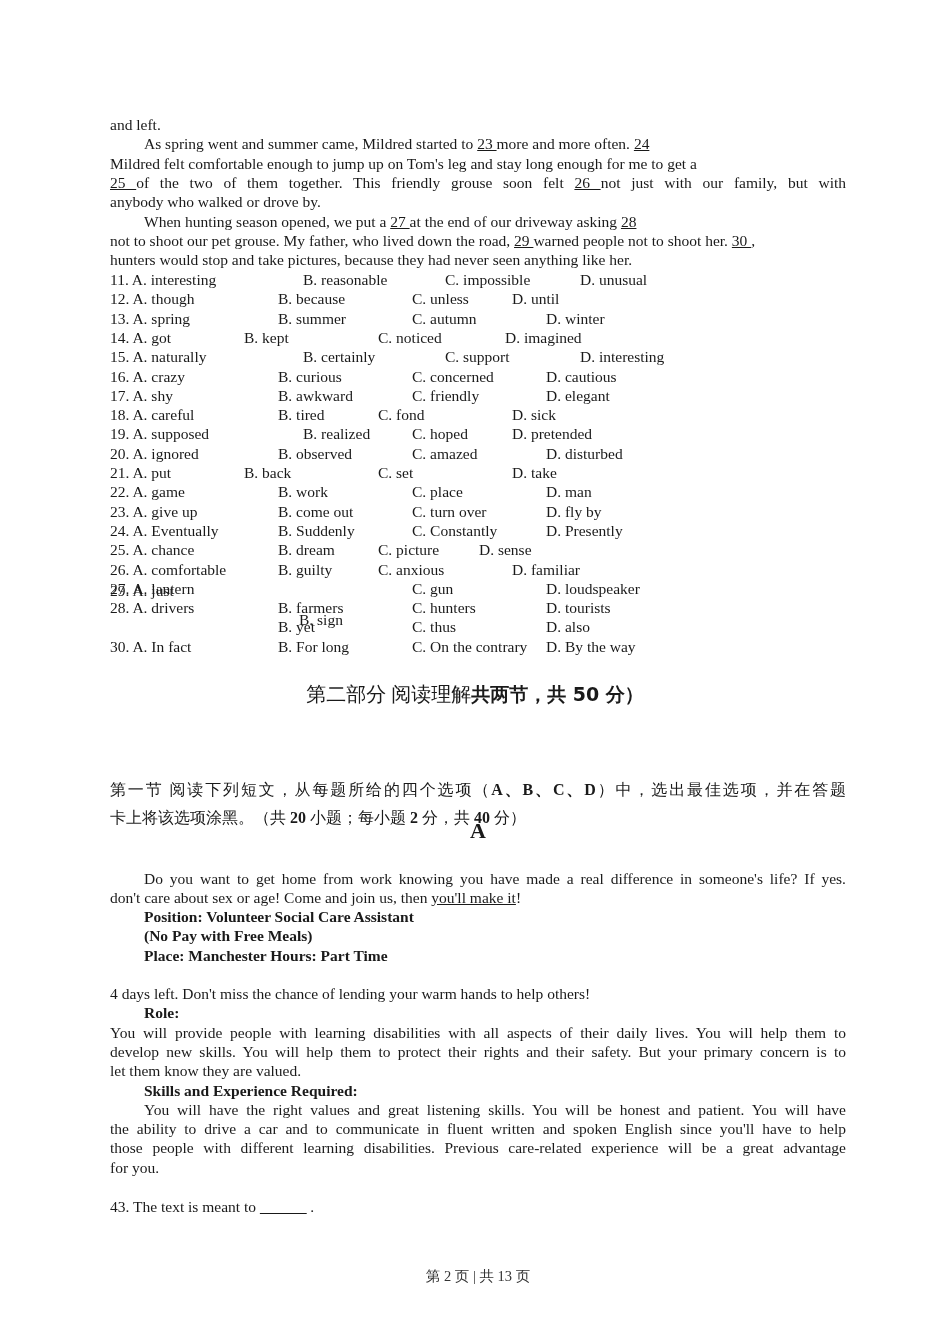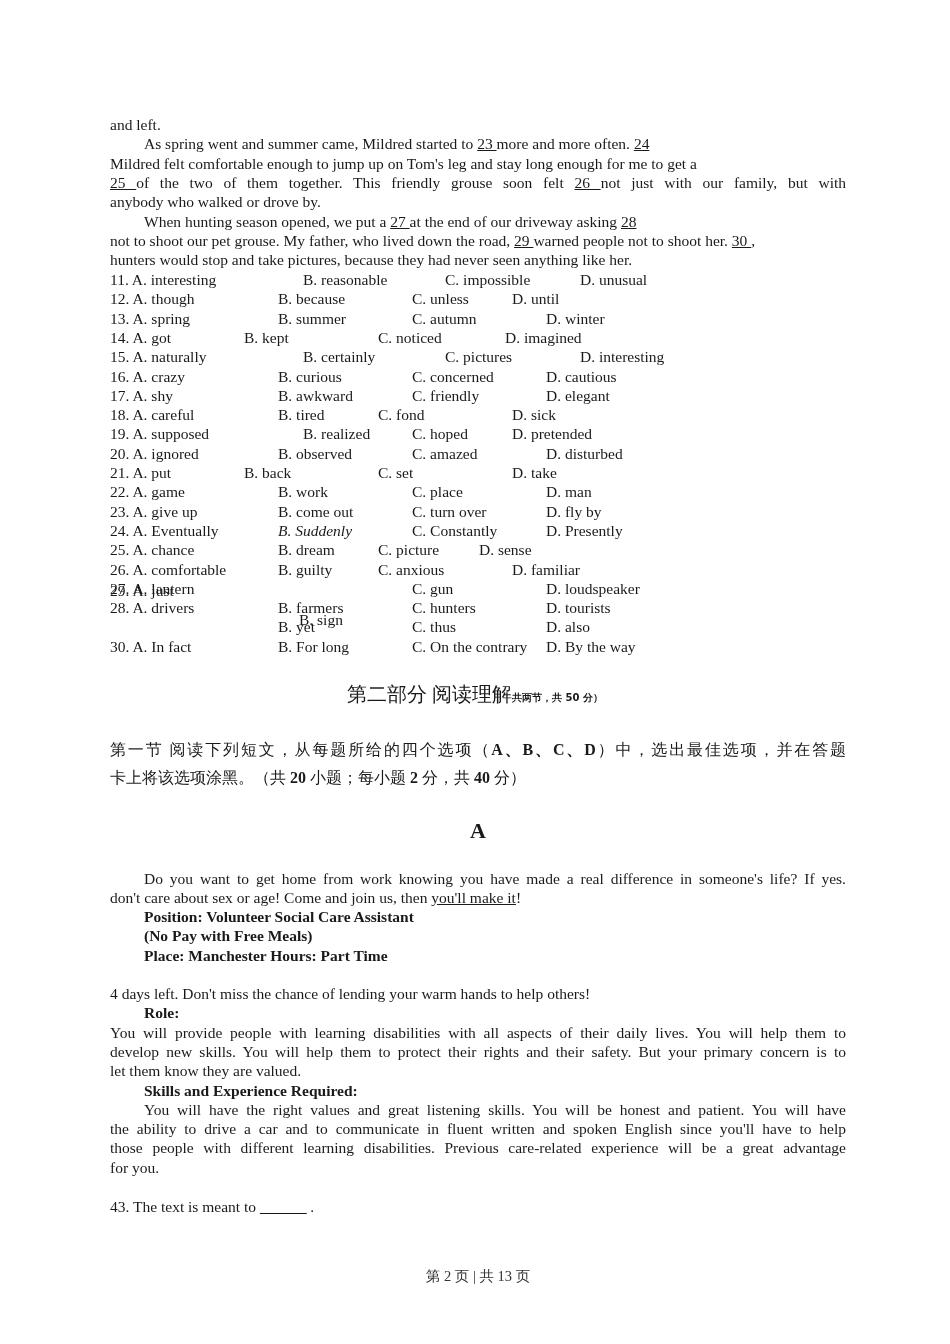--- a/index.html
+++ b/index.html
@@ -5,21 +5,21 @@
   html, body { margin: 0; padding: 0; background: #ffffff; }
   body { width: 950px; height: 1344px; position: relative; overflow: hidden;
          font-family: "Liberation Serif", "DejaVu Serif", serif; color: #1a1a1a; font-size: 15.5px; }
   .page { position: absolute; left: 0; top: 0; width: 950px; height: 1344px; }
   .line { position: absolute; left: 110px; width: 736px; line-height: 19.3px; white-space: nowrap; }
   .just { text-align: justify; text-align-last: justify; white-space: normal; }
   .indent { padding-left: 34px; box-sizing: border-box; }
   .blank { text-decoration: underline; }
   .opt { position: absolute; line-height: 19.3px; white-space: nowrap; }
   .section-title { position: absolute; left: 0; width: 950px; top: 681px; text-align: center; font-size: 20px; }
-  .section-title .small { font-size: 10px; font-weight: bold; font-family: "DejaVu Sans", sans-serif; }
+  .section-title .small { font-size: 19px; font-weight: bold; font-family: "DejaVu Sans", sans-serif; }
   .instr { position: absolute; left: 110px; width: 736px; font-size: 16px; line-height: 28px; }
   .instr b { font-weight: bold; }
   .passage-label { position: absolute; left: 0; width: 956px; top: 818px; text-align: center; font-weight: bold; font-size: 22px; }
   .bold { font-weight: bold; }
   .footer { position: absolute; left: 0; width: 956px; top: 1267px; text-align: center; font-size: 14.5px; color: #333; }
 </style>
 </head>
 <body>
 
 <div class="page">
@@ -64,21 +64,21 @@
       </div>
       <div>
         <span class="opt" style="left: 110px; top: 327.9px;"><span>14.</span> <span>A. got</span></span>
         <span class="opt" style="left: 244px; top: 327.9px;">B. kept</span>
         <span class="opt" style="left: 378px; top: 327.9px;">C. noticed</span>
         <span class="opt" style="left: 505px; top: 327.9px;">D. imagined</span>
       </div>
       <div>
         <span class="opt" style="left: 110px; top: 347.2px;"><span>15.</span> <span>A. naturally</span></span>
         <span class="opt" style="left: 303px; top: 347.2px;">B. certainly</span>
-        <span class="opt" style="left: 445px; top: 347.2px;">C. pictures</span>
+        <span class="opt" style="left: 445px; top: 347.2px;">C. support</span>
         <span class="opt" style="left: 580px; top: 347.2px;">D. interesting</span>
       </div>
       <div>
         <span class="opt" style="left: 110px; top: 366.5px;"><span>16.</span> <span>A. crazy</span></span>
         <span class="opt" style="left: 278px; top: 366.5px;">B. curious</span>
         <span class="opt" style="left: 412px; top: 366.5px;">C. concerned</span>
         <span class="opt" style="left: 546px; top: 366.5px;">D. cautious</span>
       </div>
       <div>
         <span class="opt" style="left: 110px; top: 385.8px;"><span>17.</span> <span>A. shy</span></span>
@@ -117,21 +117,21 @@
         <span class="opt" style="left: 546px; top: 482.3px;">D. man</span>
       </div>
       <div>
         <span class="opt" style="left: 110px; top: 501.6px;"><span>23.</span> <span>A. give up</span></span>
         <span class="opt" style="left: 278px; top: 501.6px;">B. come out</span>
         <span class="opt" style="left: 412px; top: 501.6px;">C. turn over</span>
         <span class="opt" style="left: 546px; top: 501.6px;">D. fly by</span>
       </div>
       <div>
         <span class="opt" style="left: 110px; top: 520.9px;"><span>24.</span> <span>A. Eventually</span></span>
-        <span class="opt" style="left: 278px; top: 520.9px; font-style: italic;">B. Suddenly</span>
+        <span class="opt" style="left: 278px; top: 520.9px;">B. Suddenly</span>
         <span class="opt" style="left: 412px; top: 520.9px;">C. Constantly</span>
         <span class="opt" style="left: 546px; top: 520.9px;">D. Presently</span>
       </div>
       <div>
         <span class="opt" style="left: 110px; top: 540.2px;"><span>25.</span> <span>A. chance</span></span>
         <span class="opt" style="left: 278px; top: 540.2px;">B. dream</span>
         <span class="opt" style="left: 378px; top: 540.2px;">C. picture</span>
         <span class="opt" style="left: 479px; top: 540.2px;">D. sense</span>
       </div>
       <div>
@@ -164,21 +164,21 @@
         <span class="opt" style="left: 412px; top: 636.7px;">C. On the contrary</span>
         <span class="opt" style="left: 546px; top: 636.7px;">D. By the way</span>
       </div>
     </div>
 
   <div class="section-title">
     <span>第二部分 阅读理解</span><span class="small">共两节，共 50 分）</span>
   </div>
 
   <div class="instr" style="top:736px">
-    <div style="text-align:justify;text-align-last:justify;">
+    <div style="text-align:justify;text-align-last:justify;margin-top:40px;">
       <span>第一节  阅读下列短文，从每题所给的四个选项（</span><b>A、B、C、D</b><span>）中，选出最佳选项，并在答题</span>
     </div>
     <div>
       <span>卡上将该选项涂黑。（共 </span><b>20</b><span> 小题；每小题 </span><b>2</b><span> 分，共 </span><b>40</b><span> 分）</span>
     </div>
   </div>
 
   <div class="passage-label">A</div>
 
   <div class="line indent just" style="top:869px">Do you want to get home from work knowing you have made a real difference in someone's life? If yes.</div>

